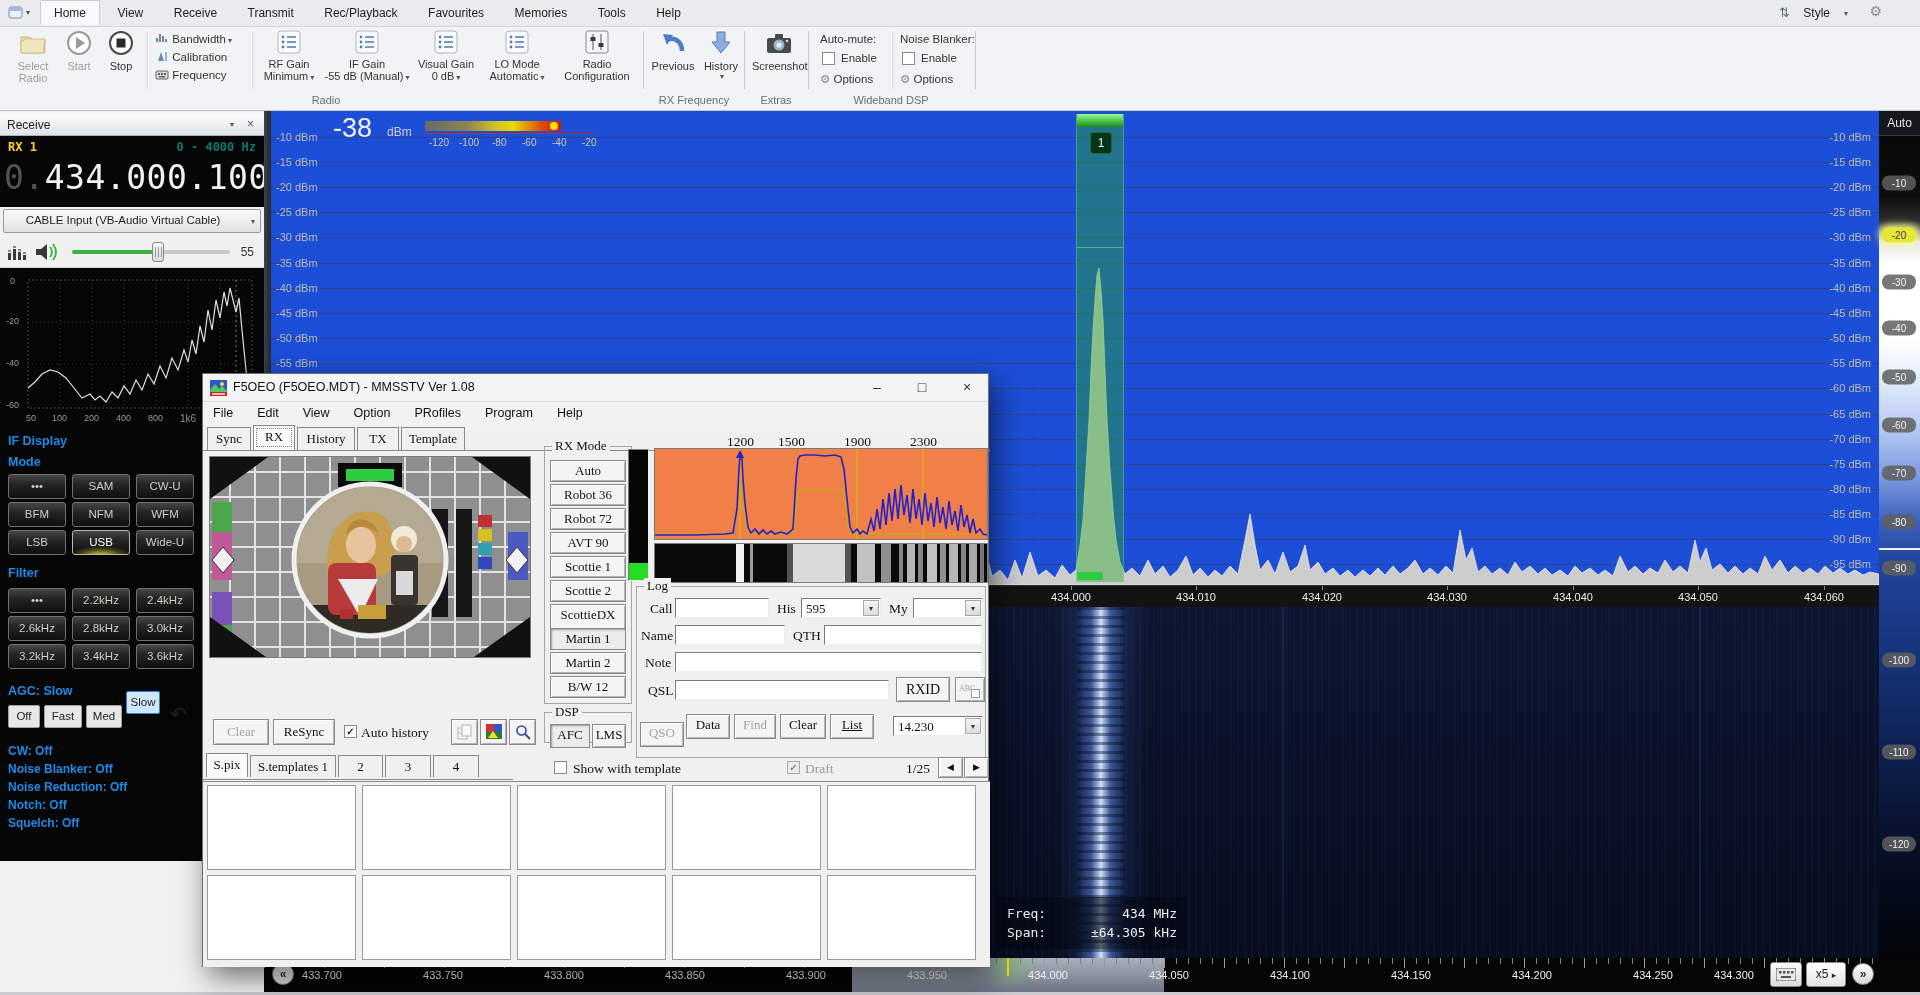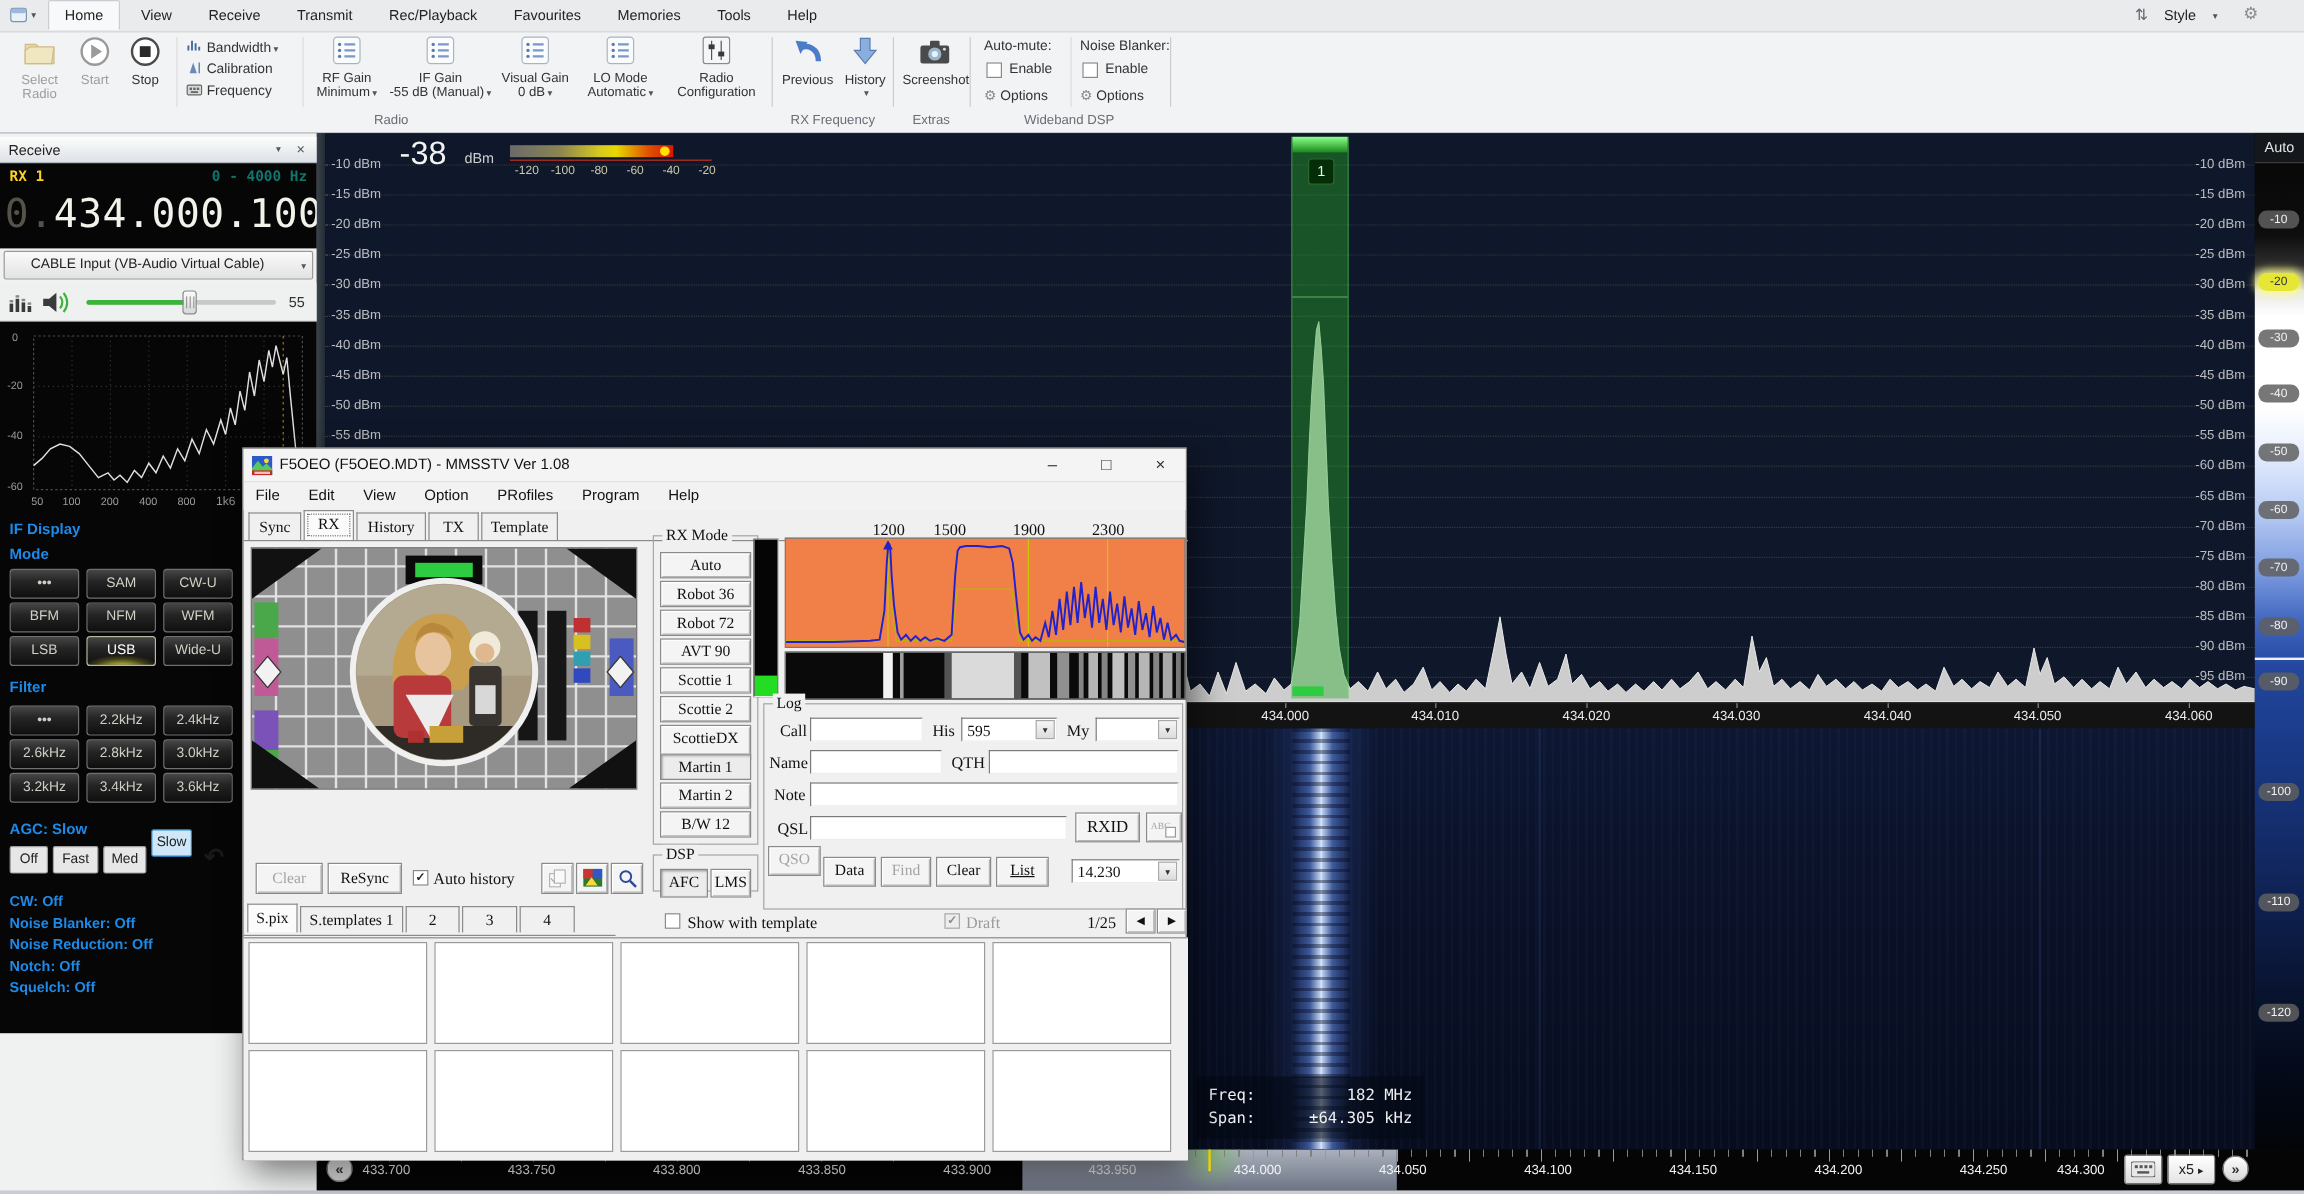--- a/index.html
+++ b/index.html
@@ -23,21 +23,21 @@
 
 #leftpanel{position:absolute;left:0;top:111px;width:264px;height:884px;background:#f0f1f1}
 .pblk{position:absolute;left:0;width:264px;background:#060606}
 .blueh{position:absolute;left:8px;color:#1e8ae8;font-weight:bold;font-size:12.5px}
 .dbtn{position:absolute;width:58px;height:25px;background:linear-gradient(#464646,#252525 40%,#0f0f0f);border:1px solid #707070;border-radius:3px;color:#cfcfc4;font-size:11.5px;text-align:center;line-height:23px}
 .dbtn.on{color:#fff;font-weight:normal;border-color:#b9b9a0;background:radial-gradient(ellipse 75% 60% at 50% 112%,rgba(255,255,80,.95),rgba(150,150,30,.35) 55%,rgba(0,0,0,0) 78%),linear-gradient(#464646,#252525 40%,#0f0f0f)}
 .lbtn{position:absolute;height:23px;background:#e7e7e7;border:1px solid #9f9f9f;border-radius:2px;font-size:11.5px;color:#222;text-align:center;line-height:21px}
 .lbtn.sel{background:#cfe7f8;border-color:#1f8ad2}
 .statusln{position:absolute;left:8px;color:#1e8ae8;font-weight:bold;font-size:12px}
 
-#spectrum{position:absolute;left:271px;top:111px;width:1608px;height:594px;background:#0f172a;overflow:hidden}
+#spectrum{position:absolute;left:271px;top:111px;width:1608px;height:594px;background:#1d4ed8;overflow:hidden}
 .gridln{position:absolute;left:0;width:100%;height:0;border-top:1px dotted #3b3b3b}
 .dbl{position:absolute;font-size:11px;color:#b9bdc1;transform:translateY(-50%)}
 .fql{position:absolute;bottom:4px;font-size:11px;color:#ececec;transform:translateX(-50%)}
 #axisstrip{position:absolute;left:271px;top:585px;width:1608px;height:22px;background:#131313;border-top:1px solid #2e2e2e}
 .tick{position:absolute;top:0;width:1px;height:4px;background:#8a8a8a}
 
 #waterfall{position:absolute;left:271px;top:607px;width:1608px;height:351px;background:linear-gradient(180deg,#0d1733,#0a1128 40%,#070d1f);overflow:hidden}
 
 #rightstrip{position:absolute;left:1879px;top:111px;width:41px;height:847px;background:linear-gradient(180deg,#060606 0%,#0d0d0d 10%,#2e2e2e 13%,#e8e8e8 15.5%,#ffffff 18%,#ffffff 27%,#e9f0fd 31%,#b9cdf4 37%,#7d9ce0 43%,#4166c0 48%,#2a4fa8 51.5%,#23479e 52.5%,#1a3a88 60%,#142e6e 68%,#0e2050 76%,#081430 84%,#040a1a 92%,#020408 100%)}
 .chip{position:absolute;left:3px;width:34px;height:15px;border-radius:7px;background:rgba(95,95,95,.85);color:#f2f2f2;font-size:10px;text-align:center;line-height:15px;transform:translateY(-50%)}
@@ -465,21 +465,21 @@
 <div id="waterfall">
   <div class="abs" style="left:0;top:0;width:100%;height:100%;background:repeating-linear-gradient(90deg,rgba(255,255,255,.018) 0 2px,transparent 2px 7px)"></div>
   <div class="abs" style="left:784px;top:0;width:92px;height:100%;background:linear-gradient(90deg,transparent,rgba(60,95,190,.22) 30%,rgba(60,95,190,.22) 70%,transparent)"></div>
   <div class="abs" style="left:806px;top:0;width:48px;height:100%;background:linear-gradient(90deg,transparent,rgba(100,140,230,.5) 30%,rgba(205,225,255,.9) 48%,rgba(235,244,255,.95) 50%,rgba(205,225,255,.9) 52%,rgba(100,140,230,.5) 70%,transparent);filter:blur(.4px)"></div>
   <div class="abs" style="left:806px;top:0;width:48px;height:100%;background:repeating-linear-gradient(180deg,rgba(5,10,30,.4) 0 3px,transparent 3px 9px)"></div>
   <div class="abs" style="left:1011px;top:0;width:2px;height:100%;background:rgba(90,120,200,.16)"></div>
   <div class="abs" style="left:1428px;top:0;width:2px;height:100%;background:rgba(90,120,200,.12)"></div>
   <div class="abs mono" style="left:726px;top:290px;width:190px;padding:7px 10px;background:rgba(4,8,18,.6);font-size:13px;color:#f0f0f0;line-height:19px">
     <div style="display:flex;justify-content:space-between">
           <span>Freq:</span>
-          <span>182 MHz</span>
+          <span>434 MHz</span>
         </div>
     <div style="display:flex;justify-content:space-between">
           <span>Span:</span>
           <span>±64.305 kHz</span>
         </div>
   </div>
 </div>
 
 <div id="rightstrip">
   <div style="position:absolute;left:0;top:0;width:100%;height:25px;background:#14181c;border-bottom:1px solid #3a3a3a;color:#e4e4e4;font-size:12px;text-align:center;line-height:24px">Auto</div>
@@ -711,21 +711,21 @@
     <div class="minp" style="left:187px;top:38px;width:158px"></div>
     <span class="mlbl" style="left:8px;top:68px">Note</span>
     <div class="minp" style="left:38px;top:65px;width:307px"></div>
     <span class="mlbl" style="left:11px;top:96px">QSL</span>
     <div class="minp" style="left:38px;top:93px;width:214px"></div>
     <div class="mbtn" style="left:259px;top:90px;width:54px;height:25px;font-size:14px;line-height:23px">RXID</div>
     <div class="mbtn dis2" style="left:318px;top:90px;width:30px;height:25px">
           <span style="position:absolute;left:3px;top:1px;font-size:8px">ABC</span>
           <span style="position:absolute;right:4px;bottom:3px;width:9px;height:9px;border:1px solid #999;background:#fff"></span>
         </div>
-    <div class="mbtn dis2" style="left:3px;top:118px;width:44px;height:25px">QSO</div>
+    <div class="mbtn dis2" style="left:3px;top:135px;width:44px;height:25px">QSO</div>
     <div class="mbtn" style="left:49px;top:127px;width:44px;height:25px">Data</div>
     <div class="mbtn dis2" style="left:97px;top:127px;width:42px;height:25px">Find</div>
     <div class="mbtn" style="left:143px;top:127px;width:46px;height:25px">Clear</div>
     <div class="mbtn" style="left:193px;top:127px;width:44px;height:25px;text-decoration:underline">List</div>
     <div class="minp" style="left:256px;top:129px;width:90px">
           <span class="selval">14.230</span>
           <span class="selarrow">▾</span>
         </div>
   </div>
 

